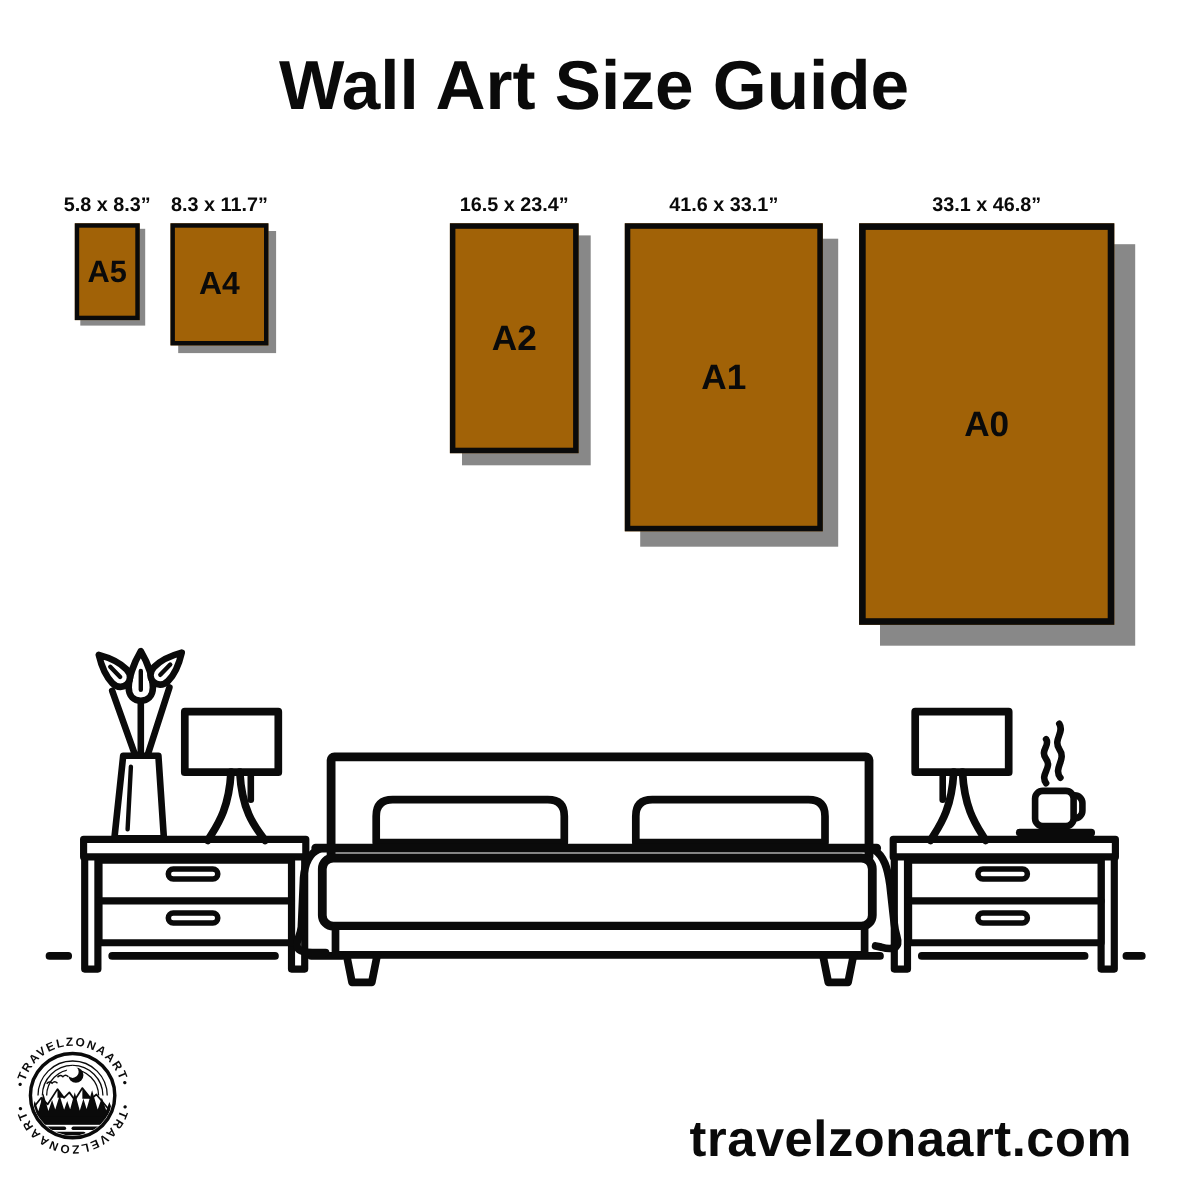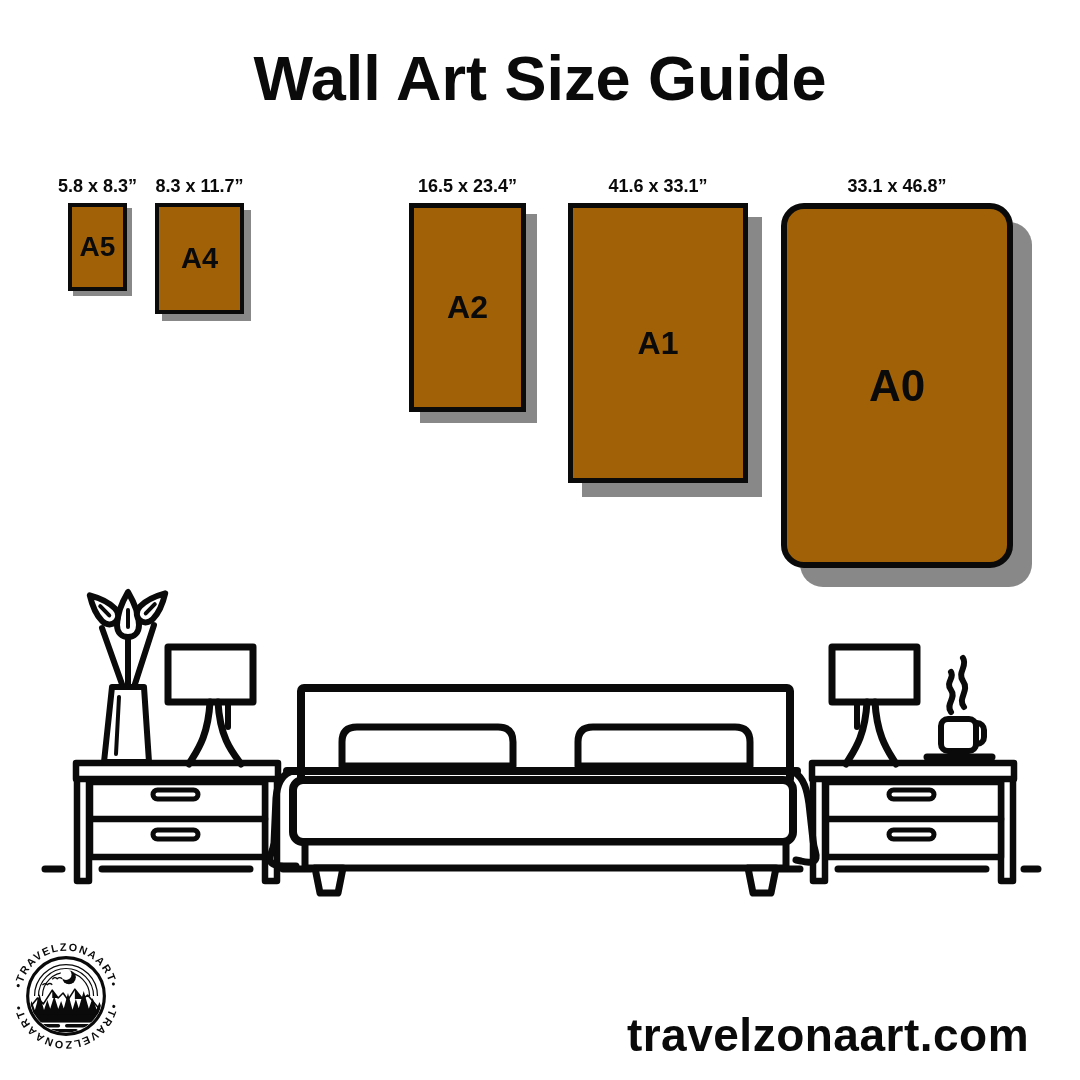--- a/index.html
+++ b/index.html
@@ -58,21 +58,21 @@
     <div class="frame" style="height:209px;border-width:5px;font-size:32px;box-shadow:11px 11px 0 var(--shadow);">A2</div>
   </div>
 
   <div class="size-col" style="left:568px;width:180px;">
     <div class="dim-label">41.6 x 33.1”</div>
     <div class="frame" style="height:280px;border-width:5px;font-size:32px;box-shadow:14px 14px 0 var(--shadow);">A1</div>
   </div>
 
   <div class="size-col" style="left:781px;width:232px;">
     <div class="dim-label">33.1 x 46.8”</div>
-    <div class="frame" style="height:365px;border-width:6px;font-size:44px;box-shadow:19px 19px 0 var(--shadow);border-radius:23px;">A0</div>
+    <div class="frame" style="height:365px;border-width:6px;font-size:32px;box-shadow:19px 19px 0 var(--shadow);">A0</div>
   </div>
 
   <svg class="scene" viewBox="0 585 1080 325" fill="none" stroke="#0a0a0a" stroke-linecap="round" stroke-linejoin="round">
 
     <path stroke-width="7" d="M45,869 H62 M102,869 H250 M283,869 H311 M778,869 H800 M838,869 H986 M1024,869 H1038"></path>
 
     <g stroke-width="6.5">
       <rect x="77" y="775" width="12" height="106" fill="#fff"></rect>
       <rect x="265" y="775" width="12" height="106" fill="#fff"></rect>
       <rect x="76" y="763" width="202" height="16" fill="#fff"></rect>

